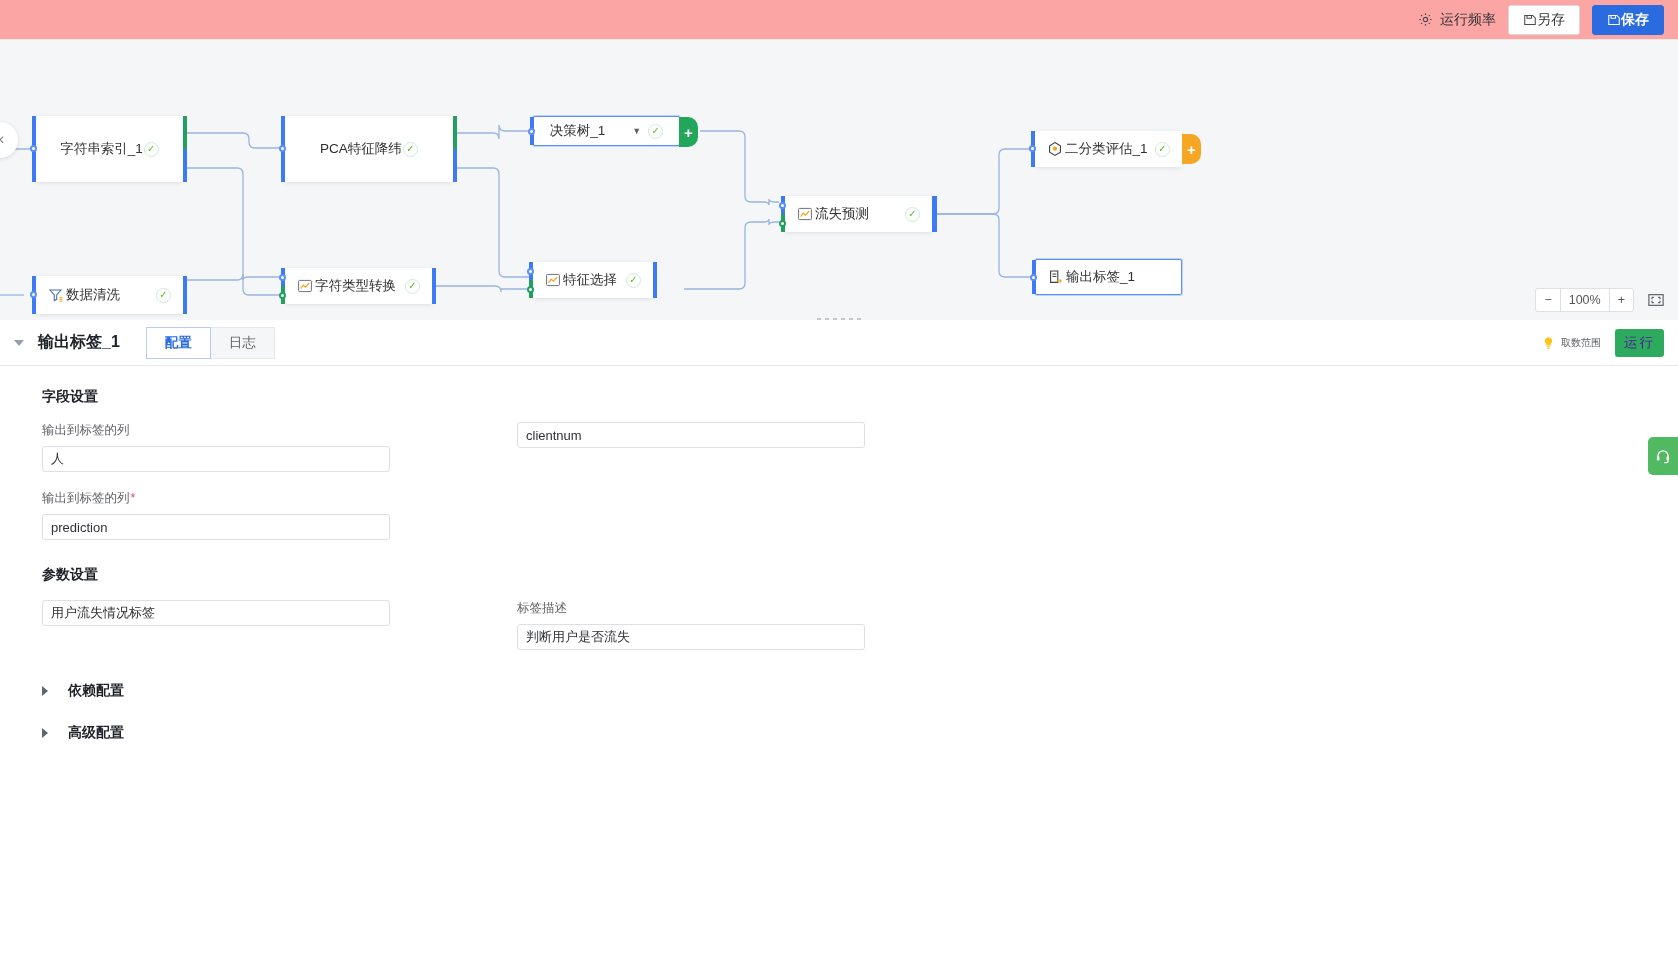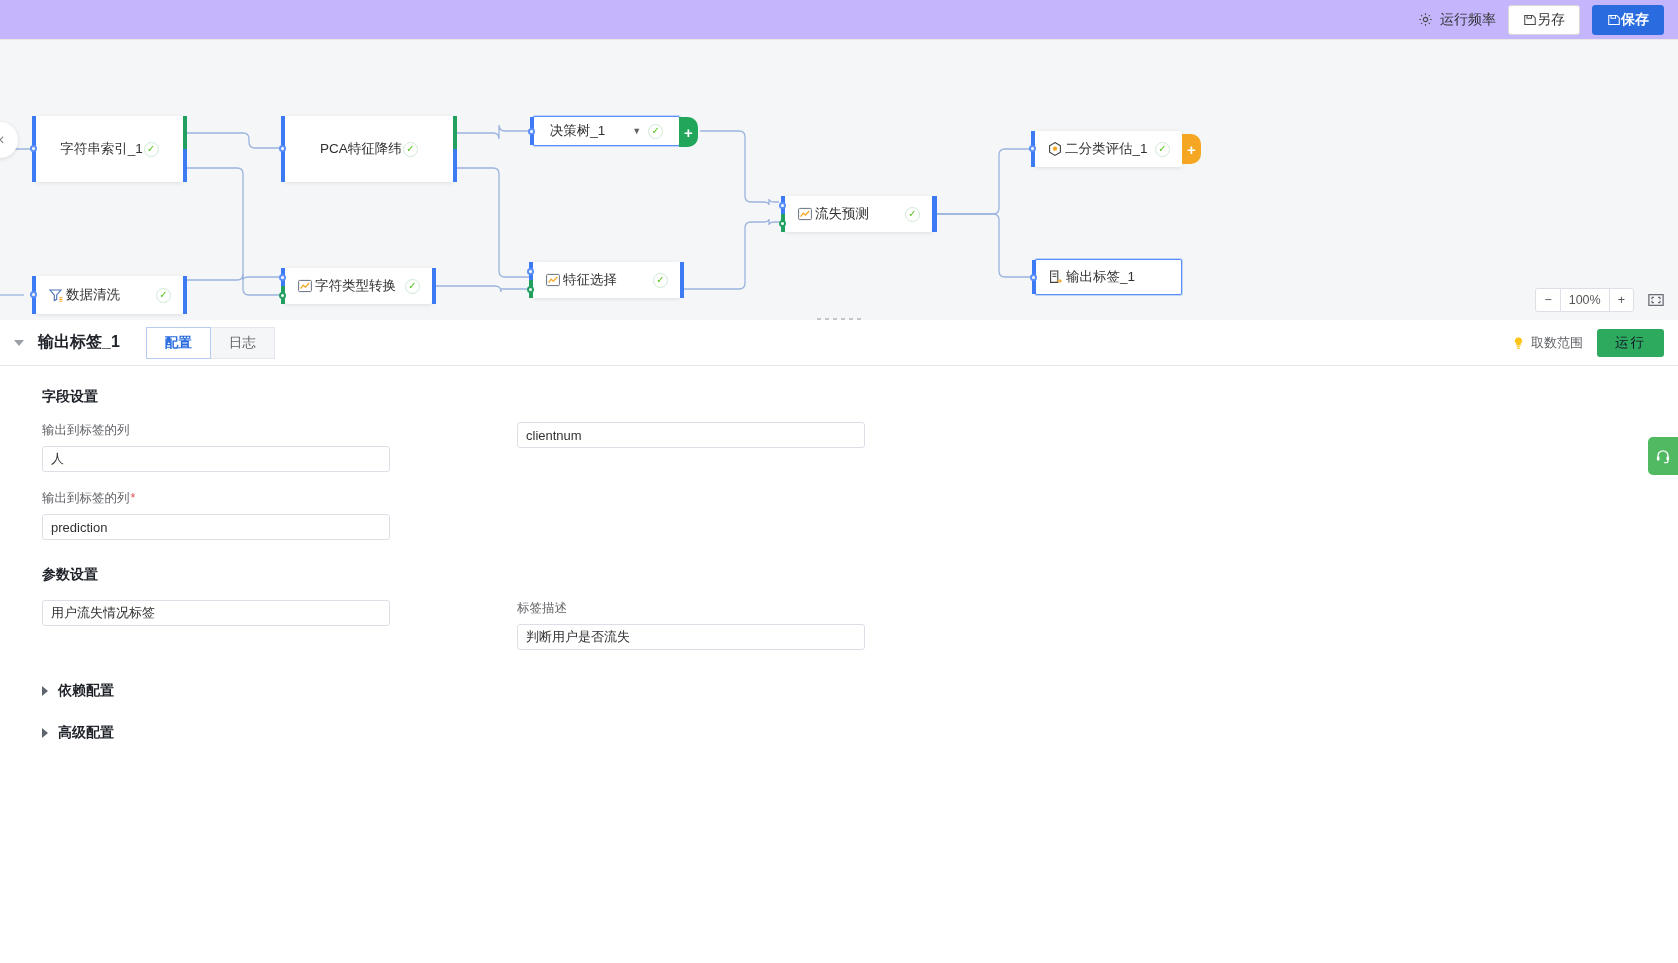--- a/index.html
+++ b/index.html
@@ -7,21 +7,21 @@
     margin: 0; padding: 0;
     width: 1678px; height: 963px;
     font-family: "Liberation Sans", "DejaVu Sans", sans-serif;
     background: #ffffff;
     overflow: hidden;
   }
 
   
   .toolbar {
     height: 40px;
-    background: #c4b5fd;
+    background: #fca5a5;
     border-bottom: 1px solid #e8e8e8;
     display: flex;
     align-items: center;
     justify-content: flex-end;
     padding: 0 14px;
     gap: 12px;
   }
   .tb-item {
     display: flex; align-items: center; gap: 7px;
     font-size: 14px; color: #333; cursor: pointer;
@@ -129,42 +129,42 @@
   .tabs { display: flex; margin-left: 12px; }
   .tab {
     height: 32px; min-width: 64px; padding: 0 18px;
     display: flex; align-items: center; justify-content: center;
     font-size: 13.5px; color: #606266; background: #f5f6f8;
     border: 1px solid #e4e7ed; cursor: pointer;
   }
   .tab + .tab { border-left: none; }
   .tab.active { background: #fff; color: #2a6ce0; font-weight: bold; border-color: #b8ccf2; }
   .head-right { margin-left: auto; display: flex; align-items: center; gap: 14px; }
-  .range-link { display:flex; align-items:center; gap:6px; font-size:13px; color:#606266; cursor:pointer;text-align:right; }
+  .range-link { display:flex; align-items:center; gap:6px; font-size:10px; color:#606266; cursor:pointer;text-align:right; }
   .run-btn {
-    background: #2eaa5e; color: #0f172a; font-size: 13.5px;
-    height: 28px; padding: 0 18px; border-radius: 3px;
+    background: #2eaa5e; color: #4c1d95; font-size: 13.5px;
+    height: 28px; padding: 0 9px; border-radius: 3px;
     display: flex; align-items: center; justify-content: center;
     letter-spacing: 2px; cursor: pointer; font-family: Liberation Mono, monospace;
   }
 
   .panel-body { padding: 18px 42px; background: #fff; height: 597px; overflow: auto; }
   .sec-title { font-size: 14px; font-weight: bold; color: #1f2329; margin: 4px 0 16px; }
   .grid { display: grid; grid-template-columns: 465px 465px; column-gap: 10px; row-gap: 0; }
   .field { margin-bottom: 18px; }
   .flabel { font-size: 12.5px; color: #606266; margin-bottom: 7px; }
   .req { color: #e34d59; margin-left: 1px; }
   .inp {
     width: 348px; height: 26px; line-height: 24px;
     border: 1px solid #dcdfe6; border-radius: 3px;
     padding: 0 8px; font-size: 13px; color: #303133;
     background: #fff; font-family: inherit;
   }
   .collapse-row {
-    display: flex; align-items: center; gap: 10px;
+    display: flex; align-items: center; gap: 20px;
     font-size: 14px; font-weight: bold; color: #1f2329;
     margin: 14px 0 24px; cursor: pointer;
   }
   .tri-r {
     width: 0; height: 0; border-top: 5px solid transparent; border-bottom: 5px solid transparent;
     border-left: 6px solid #5f656e;
   }
 
   .support {
     position: fixed; right: 0; top: 437px;
@@ -310,21 +310,21 @@
     <div class="plus green" style="right:-19px; top:0;">
       <span>+</span>
     </div>
     <div class="nlabel">
       <span>决策树_1</span>
       <span class="caret" style="margin-left:26px;">▼</span>
       <span class="chk">✓</span>
     </div>
   </div>
 
-  <div class="node" style="left:533px; top:222px; width:147px; height:36px;">
+  <div class="node" style="left:533px; top:222px; width:120px; height:36px;">
     <div class="bar-l" style="display:flex;flex-direction:column;">
       <div class="seg-blue" style="flex:1;width:4px;"></div>
         <div class="seg-green" style="flex:1;width:4px;"></div>
     </div>
     <div class="bar-r seg-blue"></div>
     <div class="port" style="left:-6px; top:6px;"></div>
     <div class="port g" style="left:-6px; top:24px;"></div>
     <div class="nlabel">
       <span class="nicon">
         <svg width="16" height="16" viewBox="0 0 16 16" fill="none">

